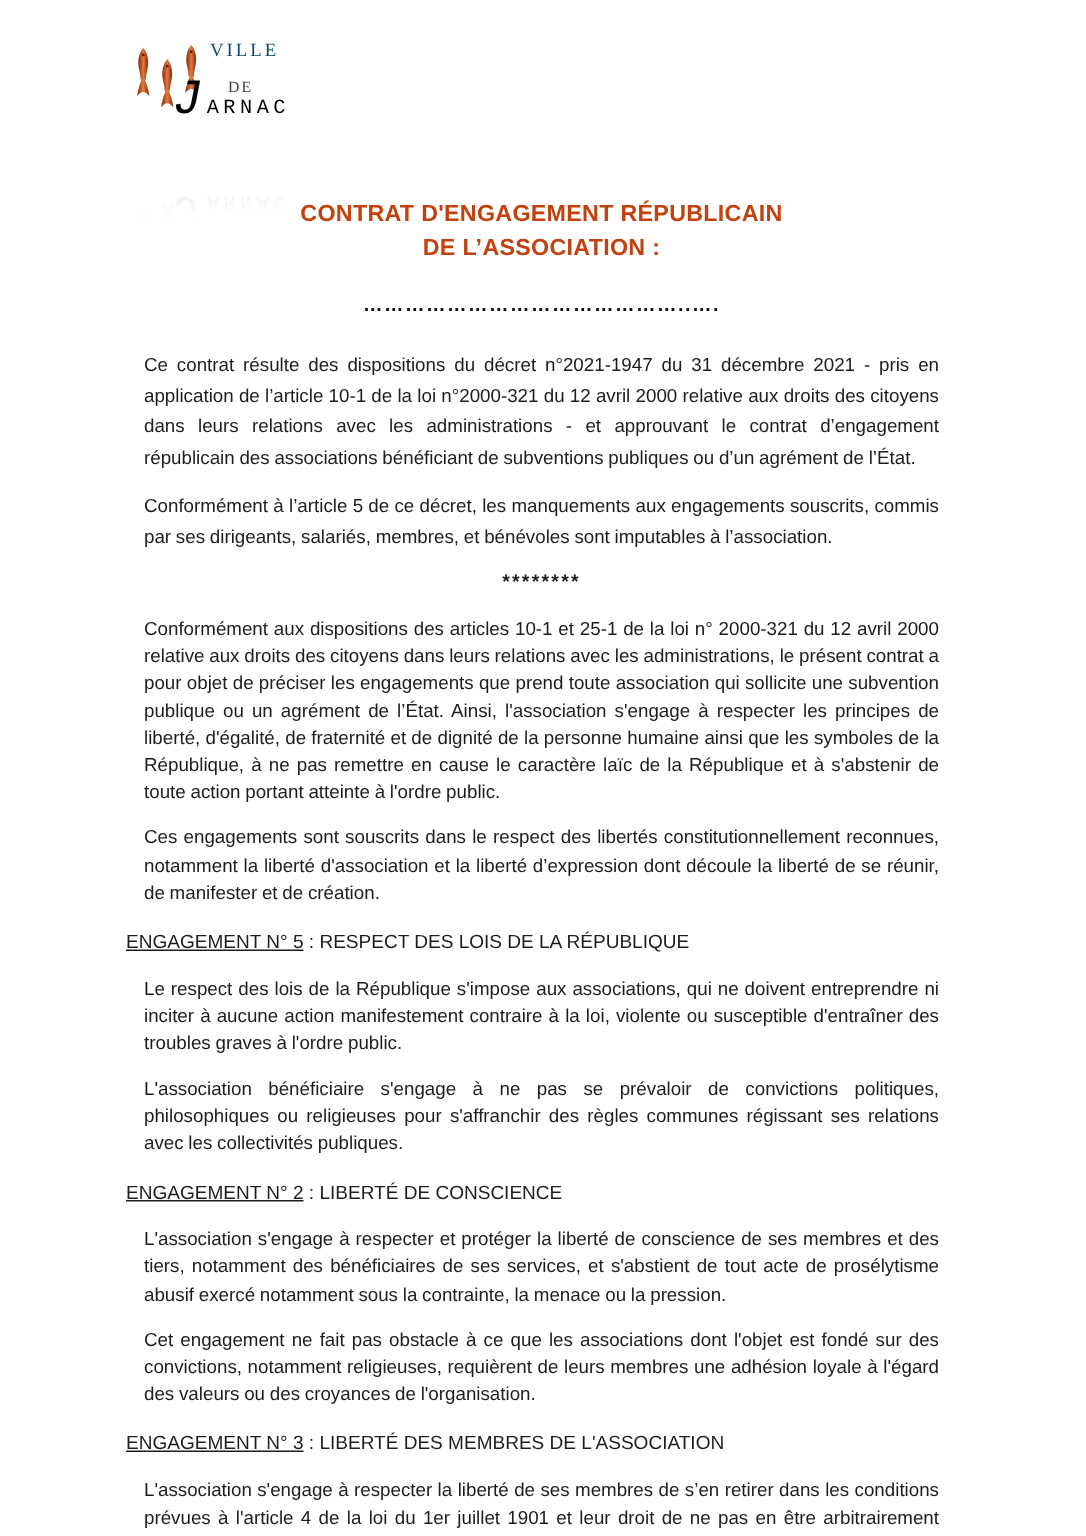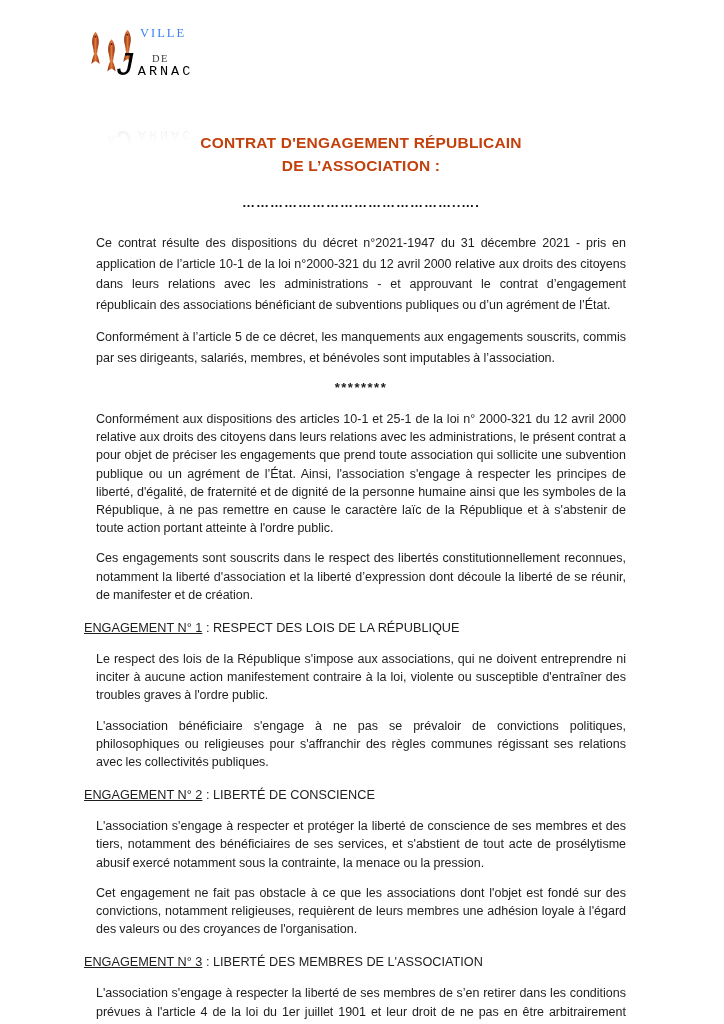--- a/index.html
+++ b/index.html
@@ -17,21 +17,21 @@
   
   .logo { position: absolute; left: 88px; top: 26px; width: 120px; height: 150px; }
   .logo-art { position: absolute; left: 0; top: 0; width: 120px; height: 76px; }
   .fish { position: absolute; width: 15px; }
   .fish.f1 { left: 0;  top: 0; height: 49px; }
   .fish.f2 { left: 16px; top: 8px; height: 48px; }
   .fish.f3 { left: 32px; top: 1px; height: 43px; }
   .logo-ville {
     position: absolute; left: 52px; top: 0;
     font-family: "Liberation Serif", serif;
-    font-size: 12.5px; letter-spacing: 2px; color: #3b82f6;
+    font-size: 12.5px; letter-spacing: 2px; color: #0c4a6e;
   }
   .logo-de {
     position: absolute; left: 64px; top: 27px;
     font-family: "Liberation Serif", serif;
     font-size: 10.5px; letter-spacing: 1.5px; color: #3f3b3a;
   }
   .logo-jarnac {
     position: absolute; left: 27px; top: 24px;
     font-family: Liberation Mono, monospace;
     font-size: 13.5px; letter-spacing: 3px;
@@ -165,21 +165,21 @@
     </div>
 
     <div class="sep">********</div>
 
     <div class="para preamble">
       <p>Conformément aux dispositions des articles 10-1 et 25-1 de la loi n° 2000-321 du 12 avril 2000 relative aux droits des citoyens dans leurs relations avec les administrations, le présent contrat a pour objet de préciser les engagements que prend toute association qui sollicite une subvention publique ou un agrément de l’État. Ainsi, l'association s'engage à respecter les principes de liberté, d'égalité, de fraternité et de dignité de la personne humaine ainsi que les symboles de la République, à ne pas remettre en cause le caractère laïc de la République et à s'abstenir de toute action portant atteinte à l'ordre public.</p>
       <p>Ces engagements sont souscrits dans le respect des libertés constitutionnellement reconnues, notamment la liberté d'association et la liberté d’expression dont découle la liberté de se réunir, de manifester et de création.</p>
     </div>
 
     <div class="heading">
-      <span class="u">ENGAGEMENT N° 1</span><span> : RESPECT DES LOIS DE LA RÉPUBLIQUE</span>
+      <span class="u">ENGAGEMENT N° 5</span><span> : RESPECT DES LOIS DE LA RÉPUBLIQUE</span>
     </div>
     <div class="para body-para">
       <p>Le respect des lois de la République s'impose aux associations, qui ne doivent entreprendre ni inciter à aucune action manifestement contraire à la loi, violente ou susceptible d'entraîner des troubles graves à l'ordre public.</p>
       <p>L'association bénéficiaire s'engage à ne pas se prévaloir de convictions politiques, philosophiques ou religieuses pour s'affranchir des règles communes régissant ses relations avec les collectivités publiques.</p>
     </div>
 
     <div class="heading">
       <span class="u">ENGAGEMENT N° 2</span><span> : LIBERTÉ DE CONSCIENCE</span>
     </div>
     <div class="para body-para">

